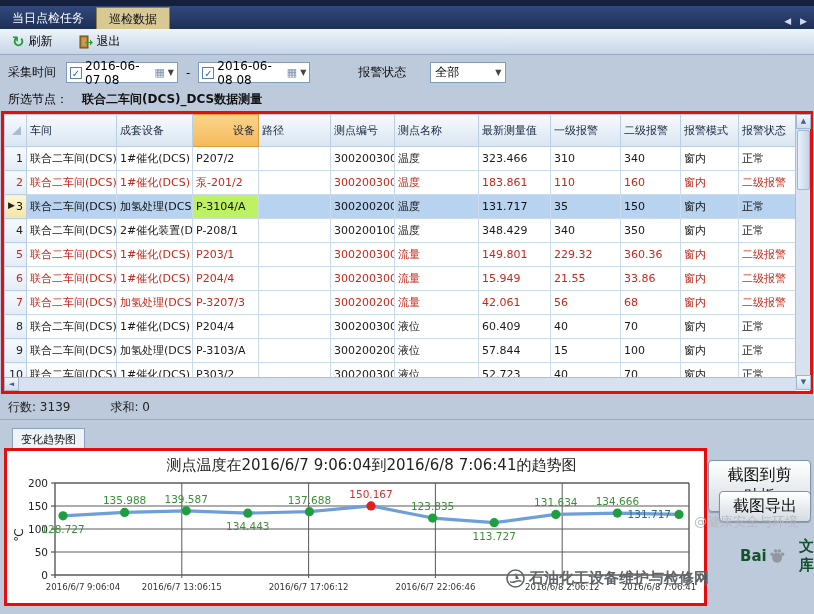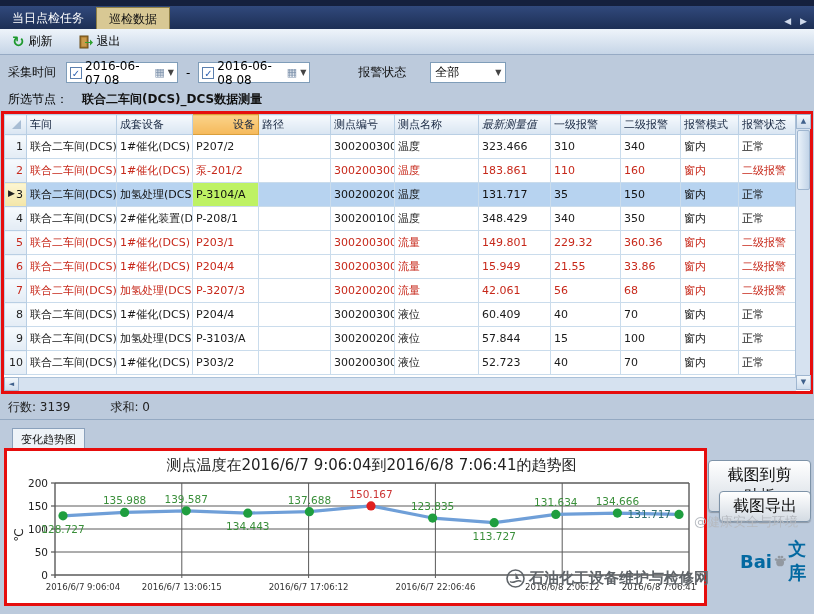--- a/index.html
+++ b/index.html
@@ -38,21 +38,21 @@
              padding:3px 10px; font-size:12px; color:#111; cursor:pointer; text-align:center; }
 
   
   #noderow { position:absolute; left:0; top:91px; width:753px; height:20px; display:flex; gap:14px; padding-left:8px; }
   #noderow .val { font-weight:bold; color:#111; }
 
   
   #tablebox { position:absolute; left:1px; top:111px; width:812px; height:283px;
               border:3px solid #e60d0d; background:#fff; }
   #grid { border-collapse:collapse; table-layout:fixed; width:792px; font-size:11px; }
-  #grid th { height:20px; background:linear-gradient(#f6fafd,#d9e5f2); border:1px solid #b9cfe4;
+  #grid th { height:32px; background:linear-gradient(#f6fafd,#d9e5f2); border:1px solid #b9cfe4;
              font-weight:normal; color:#15253f; text-align:left; padding:0 3px; white-space:nowrap; overflow:hidden; }
   #grid th.hl { background:linear-gradient(#fbd38a,#f5b95a); border-color:#d99f3c; }
   #grid td { height:24px; border:1px solid #cadcec; padding:0 3px; color:#1a1a1a;
              white-space:nowrap; overflow:hidden; background:#fff; }
   #grid td.num { text-align:right; background:linear-gradient(#f6fafd,#e3ecf5); border-color:#b9cfe4; color:#222; }
   #grid tr.alarm td { color:#c7281a; }
   #grid tr.selected td { background:#b7d3f0; color:#111; }
   #grid tr.selected td.num { background:linear-gradient(#fdf6d2,#f3e6a8); }
   #grid tr.selected td.cellhl { background:#bef264; }
   .rowmark { float:left; font-size:9px; color:#222; }
@@ -84,21 +84,21 @@
   
   .sidebtn { position:absolute; background:linear-gradient(#ffffff,#d4dbe3); border:1px solid #7e93a8;
              border-radius:4px; font-size:16px; color:#111; text-align:center; padding:4px 12px; cursor:pointer;
              box-shadow:0 1px 1px rgba(0,0,0,.25); }
   #btn-clip { right:3px; top:460px; width:103px; }
   #btn-export { right:3px; top:491px; width:92px; }
 
   
   .wm { position:absolute; pointer-events:none; }
   #wm1 { left:694px; top:513px; color:#b6bac0; font-size:13px; }
-  #wm-baidu { left:740px; top:537px; display:flex; align-items:center; color:#0369a1; font-weight:bold; font-size:18px; }
+  #wm-baidu { left:740px; top:537px; display:flex; align-items:center; color:#14532d; font-weight:bold; font-size:15px;text-align:right; }
   #wm3 { left:506px; top:569px; display:flex; align-items:center; gap:4px; color:#5f6469; font-weight:bold; font-size:15px; z-index:5; }
   .wmlogo { display:block; }
 </style>
 </head>
 <body>
 
 <div id="app">
 
   <div id="titlestrip"></div>
 
@@ -156,21 +156,21 @@
           <tr>
             <th style="width: 22px;">
               <div class="cornertri"></div>
             </th>
             <th style="width: 90px;">车间</th>
             <th style="width: 76px;">成套设备</th>
             <th class="hl" style="width: 66px; text-align: right;">设备</th>
             <th style="width: 72px;">路径</th>
             <th style="width: 64px;">测点编号</th>
             <th style="width: 84px;">测点名称</th>
-            <th style="width: 72px; font-style: italic;">最新测量值</th>
+            <th style="width: 72px;">最新测量值</th>
             <th style="width: 70px;">一级报警</th>
             <th style="width: 60px;">二级报警</th>
             <th style="width: 58px;">报警模式</th>
             <th style="width: 58px;">报警状态</th>
           </tr>
         </thead>
       <tbody>
           <tr class="">
             <td class="num">1</td>
             <td>联合二车间(DCS)</td>

